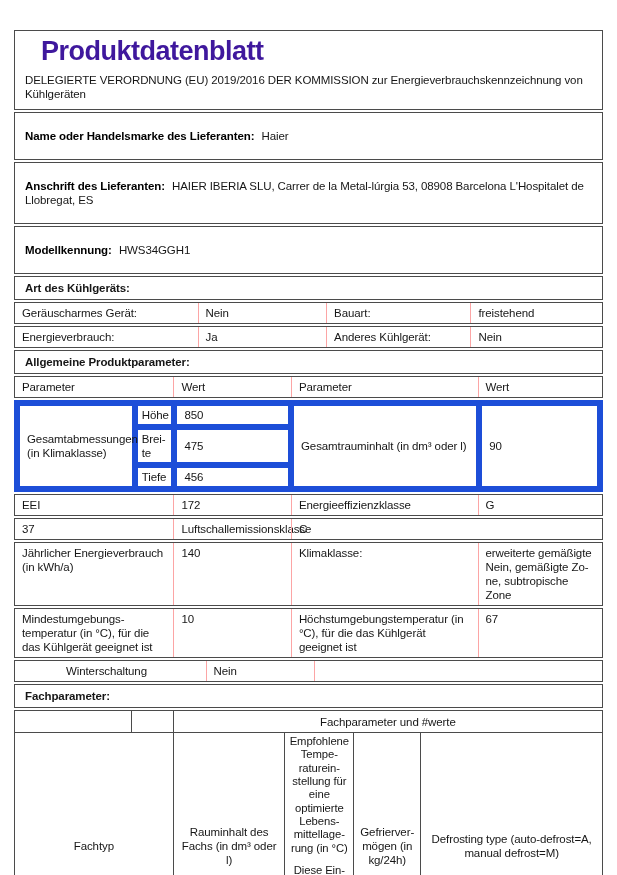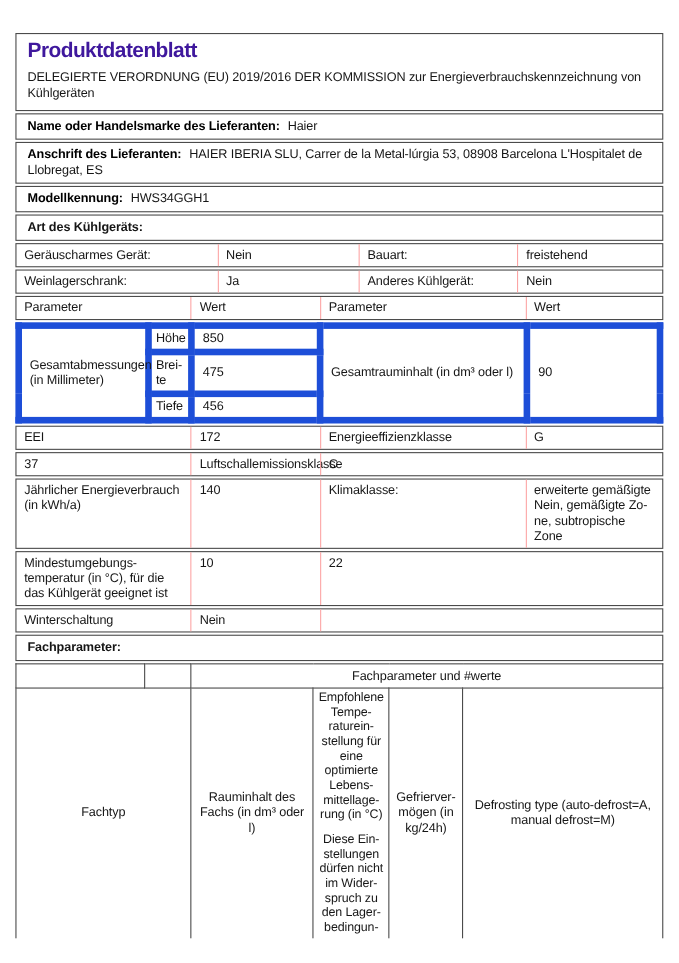--- a/index.html
+++ b/index.html
@@ -7,30 +7,30 @@
     width:617px;height:875px;background:#ffffff;position:relative;
     font-family:"Liberation Sans", sans-serif;font-size:11.5px;color:#161616;
     line-height:1.22;letter-spacing:-0.1px;
     -webkit-font-smoothing:antialiased;
   }
   .sheet{position:absolute;left:14px;top:30px;width:589px;}
   .box{border:1px solid #4b4b4b;background:#fff;margin-bottom:2px;box-sizing:border-box;}
   b{color:#000;}
   
   .titlebox{padding:6px 10px 8px 10px;}
-  .doc-title{font-size:19px;font-weight:bold;letter-spacing:-0.5px;line-height:1.1;}
+  .doc-title{font-size:27px;font-weight:bold;letter-spacing:-0.5px;line-height:1.1;margin-left:16px;}
   .doc-sub{margin-top:6px;font-size:11.5px;color:#161616;}
-  .labelrow{padding:4px 10px;}
+  .labelrow{padding:16px 10px;}
   .labelrow .val{margin-left:4px;}
   .heading{padding:4px 10px;font-weight:bold;}
   
   .grid{display:grid;}
   .g-art{grid-template-columns:31.1% 21.9% 24.6% auto;}
   .g-allg{grid-template-columns:27% 20% 31.8% auto;}
-  .g-winter{grid-template-columns:27% 20% auto;}
+  .g-winter{grid-template-columns:27% 20% auto;padding-left:44px;}
   .c{padding:3px 7px;border-left:1px solid #fca5a5;box-sizing:border-box;}
   .grid .c:first-child{border-left:none;}
   
   table{border-collapse:collapse;width:100%;table-layout:fixed;}
   .dimtab{margin-bottom:2px;}
   .dimtab td{border:6px solid #1d4ed8;padding:2px 7px;vertical-align:middle;}
   .dimtab tr.short{height:20px;}
   .dimtab td.subl{padding:2px 4px;}
   
   .fachtab td{border:1px solid #4b4b4b;text-align:center;padding:2px 4px;}
@@ -66,45 +66,46 @@
 
   <div class="box heading">Art des Kühlgeräts:</div>
 
   <div class="box grid g-art">
     <div class="c">Geräuscharmes Gerät:</div>
     <div class="c">Nein</div>
     <div class="c">Bauart:</div>
     <div class="c">freistehend</div>
   </div>
   <div class="box grid g-art">
-    <div class="c">Weinlagerschrank:</div>
+    <div class="c">Energieverbrauch:</div>
     <div class="c">Ja</div>
     <div class="c">Anderes Kühlgerät:</div>
     <div class="c">Nein</div>
   </div>
 
+  <div class="box heading">Allgemeine Produktparameter:</div>
 
   <div class="box grid g-allg">
     <div class="c">Parameter</div>
     <div class="c">Wert</div>
     <div class="c">Parameter</div>
     <div class="c">Wert</div>
   </div>
 
   <table class="dimtab">
     <colgroup>
         <col style="width:20.2%">
         <col style="width:6.8%">
         <col style="width:20%">
         <col style="width:32.3%">
         <col>
       </colgroup>
     <tbody>
       <tr class="short">
-        <td rowspan="3">Gesamtabmessungen (in Millimeter)</td>
+        <td rowspan="3">Gesamtabmessungen (in Klimaklasse)</td>
         <td class="subl">Höhe</td>
         <td>850</td>
         <td rowspan="3">Gesamtrauminhalt (in dm³ oder l)</td>
         <td rowspan="3">90</td>
       </tr>
       <tr>
         <td class="subl">Brei­te</td>
         <td>475</td>
       </tr>
       <tr class="short">
@@ -127,21 +128,22 @@
   </div>
   <div class="box grid g-allg">
     <div class="c">Jährlicher Energieverbrauch (in kWh/a)</div>
     <div class="c">140</div>
     <div class="c">Klimaklasse:</div>
     <div class="c">erweiterte gemäßigte Nein, gemäßigte Zo­ne, subtropische Zone</div>
   </div>
   <div class="box grid g-allg">
     <div class="c">Mindestumgebungs­temperatur (in °C), für die das Kühlgerät ge­eignet ist</div>
     <div class="c">10</div>
-    <div class="c">22</div>
+    <div class="c">Höchstumgebungstempe­ratur (in °C), für die das Kühlgerät geeignet ist</div>
+    <div class="c">67</div>
   </div>
   <div class="box grid g-winter">
     <div class="c">Winterschaltung</div>
     <div class="c">Nein</div>
     <div class="c"></div>
   </div>
 
   <div class="box heading">Fachparameter:</div>
 
   <table class="fachtab">

